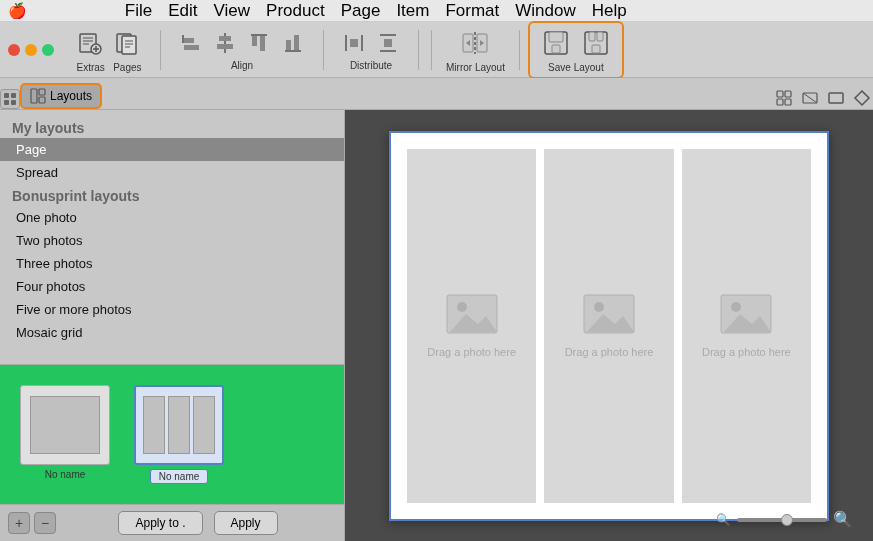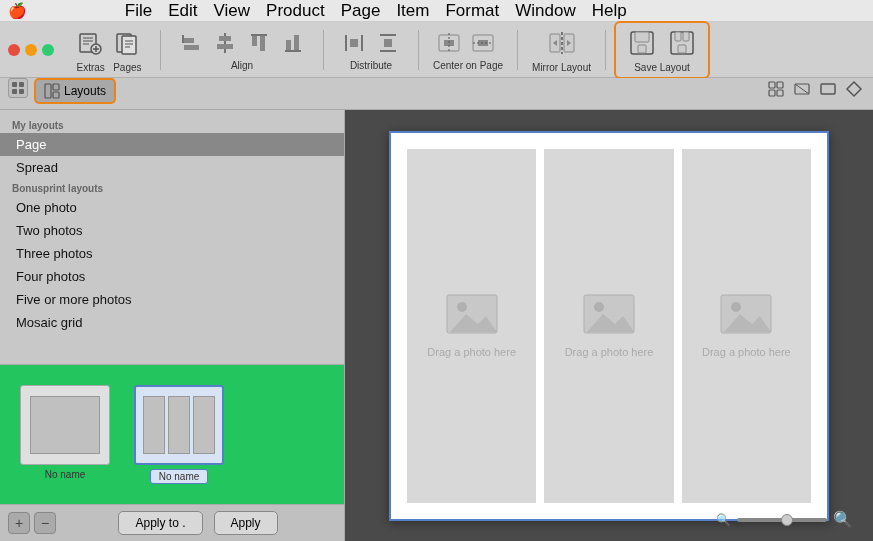--- a/index.html
+++ b/index.html
@@ -82,24 +82,24 @@
     .toolbar-highlight {
       border: 2px solid #e8841a;
       border-radius: 6px;
       padding: 2px;
     }
 
     
     .sub-toolbar {
       background: #c8c8c8;
       display: flex;
-      align-items: flex-start;
+      align-items: flex-end;
       height: 32px;
-      padding: 0 8px;
-      gap: 6px;
+      padding: 0 0;
+      gap: 0;
       border-bottom: 1px solid #aaa;
       flex-shrink: 0;
     }
     .sub-toolbar-tab {
       display: flex;
       align-items: center;
       gap: 4px;
       padding: 3px 8px;
       border-radius: 5px;
       cursor: pointer;
@@ -141,21 +141,21 @@
       border-right: 1px solid #aaa;
       flex-shrink: 0;
     }
     .sidebar-list {
       flex: 1;
       overflow-y: auto;
       padding: 6px 0;
     }
     .sidebar-section-title {
       padding: 4px 12px 2px;
-      font-size: 10px;
+      font-size: 14px;
       color: #666;
       font-weight: 600;
     }
     .sidebar-item {
       padding: 4px 16px;
       cursor: pointer;
       font-size: 13px;
       color: #111;
     }
     .sidebar-item.active {
@@ -388,39 +388,20 @@
           <line x1="4" y1="20" x2="20" y2="20" stroke="#555" stroke-width="1.5"></line>
           <rect x="8" y="8" width="8" height="8" fill="#888"></rect>
         </svg>
       </div>
     </div>
     <div class="toolbar-label">Distribute</div>
   </div>
 
   <div class="toolbar-divider"></div>
 
-  <div class="toolbar-group">
-    <div class="toolbar-group-icons">
-      <div class="toolbar-btn">
-        <svg width="24" height="24" viewBox="0 0 24 24">
-          <rect x="2" y="4" width="20" height="16" rx="1" fill="none" stroke="#888" stroke-width="1"></rect>
-          <rect x="7" y="9" width="10" height="6" fill="#888"></rect>
-          <line x1="12" y1="2" x2="12" y2="22" stroke="#555" stroke-width="1" stroke-dasharray="2,2"></line>
-        </svg>
-      </div>
-      <div class="toolbar-btn">
-        <svg width="24" height="24" viewBox="0 0 24 24">
-          <rect x="2" y="4" width="20" height="16" rx="1" fill="none" stroke="#888" stroke-width="1"></rect>
-          <rect x="7" y="9" width="10" height="6" fill="#888"></rect>
-          <line x1="2" y1="12" x2="22" y2="12" stroke="#555" stroke-width="1" stroke-dasharray="2,2"></line>
-        </svg>
-      </div>
-    </div>
-    <div class="toolbar-label">Center on Page</div>
-  </div>
 
   <div class="toolbar-divider"></div>
 
   <div class="toolbar-group">
     <div class="toolbar-btn">
       <svg width="28" height="28" viewBox="0 0 28 28">
         <rect x="2" y="5" width="10" height="18" rx="1" fill="#ccc" stroke="#888" stroke-width="1"></rect>
         <rect x="16" y="5" width="10" height="18" rx="1" fill="#ccc" stroke="#888" stroke-width="1"></rect>
         <line x1="14" y1="3" x2="14" y2="25" stroke="#555" stroke-width="1.5" stroke-dasharray="3,2"></line>
         <polygon points="5,14 9,11 9,17" fill="#888"></polygon>

